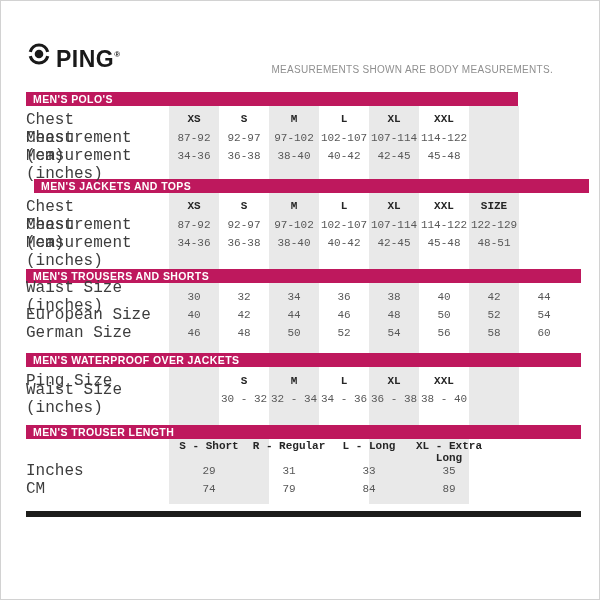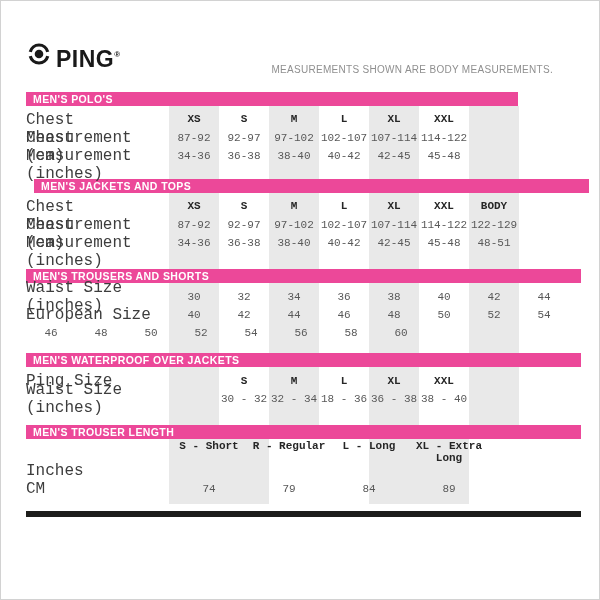--- a/index.html
+++ b/index.html
@@ -18,21 +18,21 @@
   .pagetitle {
     position:absolute; left:147px; top:46px; font-size:18px; color:#6d7173;
     letter-spacing:4px; line-height:20px; font-weight:400;
   }
   .note {
     position:absolute; left:252px; top:63px; width:300px; text-align:right;
     font-size:10px; color:#8f8f8f; letter-spacing:.3px;
   }
   
   .secbar {
-    position:absolute; left:25px; height:14px; background:#ec4899; color:#ffffff;
+    position:absolute; left:25px; height:14px; background:#be185d; color:#ffffff;
     font-size:10.5px; font-weight:bold; letter-spacing:.4px; line-height:14.5px;
     padding-left:7px; box-sizing:border-box; z-index:2; white-space:nowrap;
   }
   .w492 { width:492px; } .w555 { width:555px; }
   .rule { position:absolute; left:25px; width:555px; height:6px; background:#1d1d1b; z-index:2; }
   
   .stripe { position:absolute; width:50px; background:#e9e9e9; z-index:0; }
   .stripe.wide { width:100px; }
   
   .tbl { position:absolute; left:25px; z-index:3;font-family:Liberation Mono, monospace; }
@@ -128,21 +128,21 @@
   <div class="tbl" style="top:195px;">
     <div class="trow hd">
       <span class="rlabel"></span>
       <span class="cells w50cells">
           <span class="cell">XS</span>
           <span class="cell">S</span>
           <span class="cell">M</span>
           <span class="cell">L</span>
           <span class="cell">XL</span>
           <span class="cell">XXL</span>
-          <span class="cell">BODY</span>
+          <span class="cell">SIZE</span>
         </span>
     </div>
     <div class="trow">
       <span class="rlabel">Chest Measurement (cm)</span>
       <span class="cells w50cells">
           <span class="cell">87-92</span>
           <span class="cell">92-97</span>
           <span class="cell">97-102</span>
           <span class="cell">102-107</span>
           <span class="cell">107-114</span>
@@ -186,20 +186,21 @@
           <span class="cell">42</span>
           <span class="cell">44</span>
           <span class="cell">46</span>
           <span class="cell">48</span>
           <span class="cell">50</span>
           <span class="cell">52</span>
           <span class="cell">54</span>
         </span>
     </div>
     <div class="trow">
+      <span class="rlabel">German Size</span>
       <span class="cells w50cells">
           <span class="cell">46</span>
           <span class="cell">48</span>
           <span class="cell">50</span>
           <span class="cell">52</span>
           <span class="cell">54</span>
           <span class="cell">56</span>
           <span class="cell">58</span>
           <span class="cell">60</span>
         </span>
@@ -218,40 +219,46 @@
           <span class="cell">XL</span>
           <span class="cell">XXL</span>
         </span>
     </div>
     <div class="trow">
       <span class="rlabel">Waist Size (inches)</span>
       <span class="cells w50cells">
           <span class="cell"></span>
           <span class="cell">30 - 32</span>
           <span class="cell">32 - 34</span>
-          <span class="cell">18 - 36</span>
+          <span class="cell">34 - 36</span>
           <span class="cell">36 - 38</span>
           <span class="cell">38 - 40</span>
         </span>
     </div>
   </div>
 
   <div class="secbar w555" style="top:424px;">MEN'S TROUSER LENGTH</div>
   <div class="tbl" style="top:441px;">
     <div class="trow hd">
       <span class="rlabel"></span>
       <span class="cells w100cells">
           <span class="cell">S - Short</span>
           <span class="cell">R - Regular</span>
           <span class="cell">L - Long</span>
           <span class="cell">XL - Extra Long</span>
         </span>
     </div>
     <div class="trow">
       <span class="rlabel">Inches</span>
+      <span class="cells w100cells">
+          <span class="cell">29</span>
+          <span class="cell">31</span>
+          <span class="cell">33</span>
+          <span class="cell">35</span>
+        </span>
     </div>
     <div class="trow">
       <span class="rlabel">CM</span>
       <span class="cells w100cells">
           <span class="cell">74</span>
           <span class="cell">79</span>
           <span class="cell">84</span>
           <span class="cell">89</span>
         </span>
     </div>

